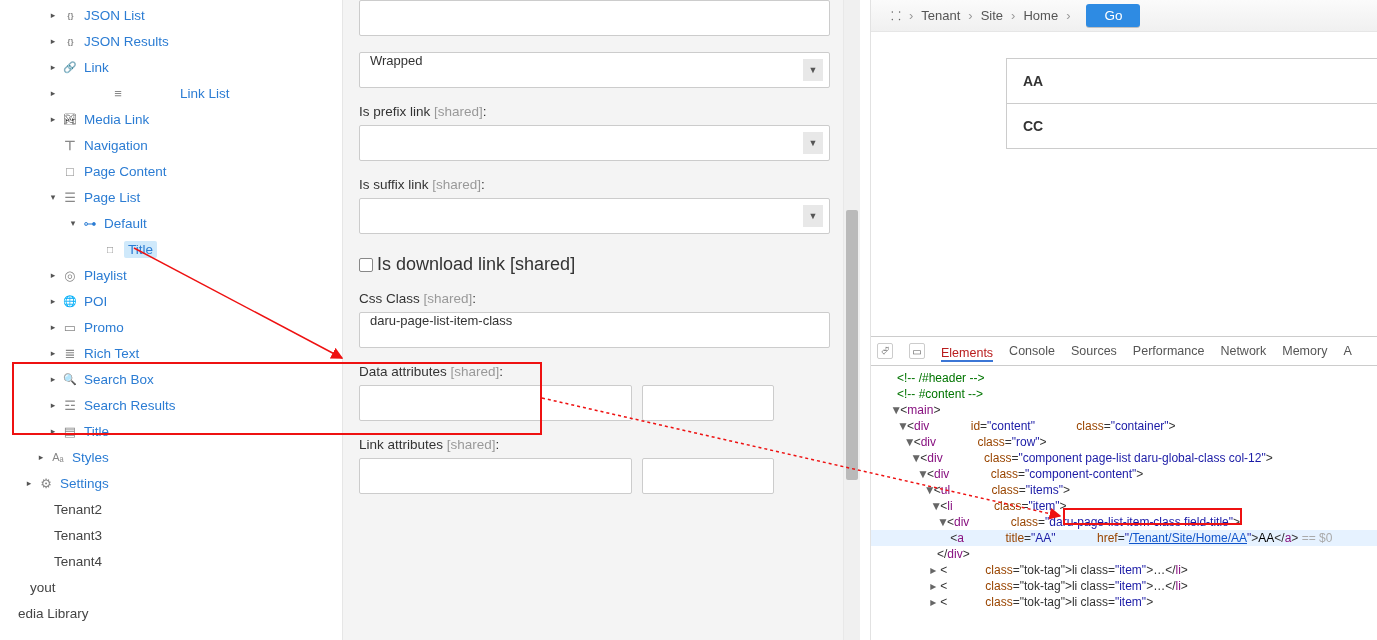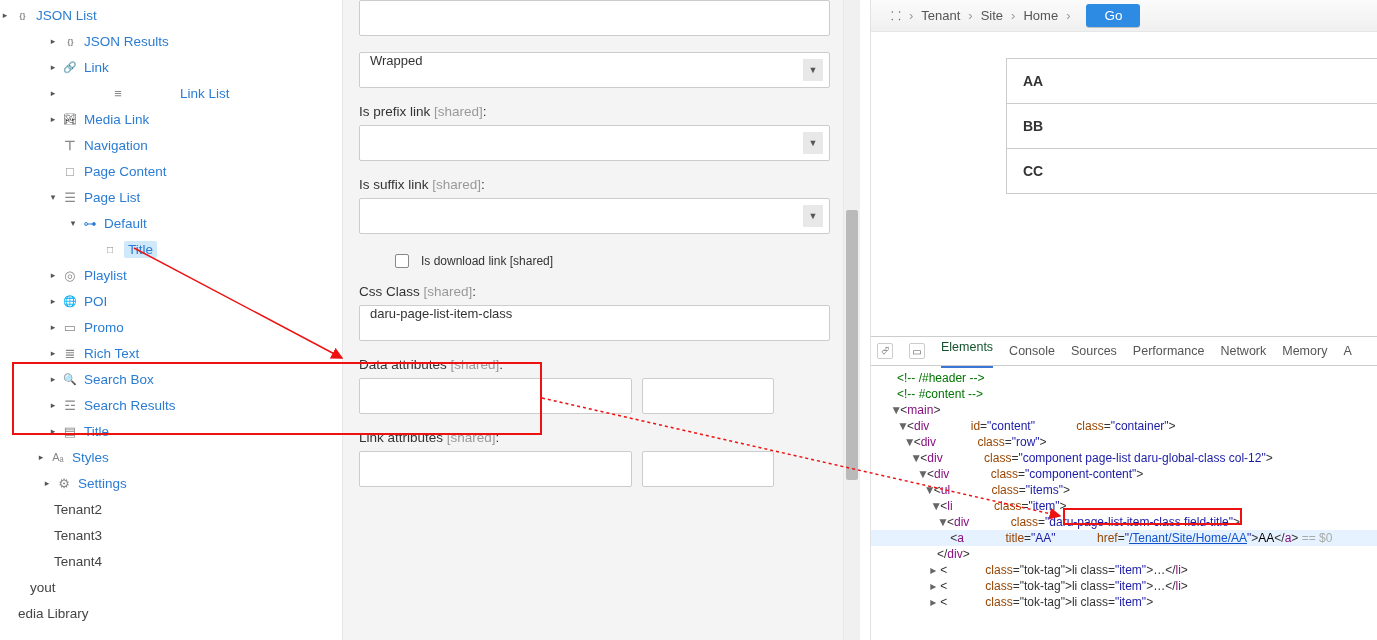--- a/index.html
+++ b/index.html
@@ -48,21 +48,21 @@
 .ic-gear::before { content: "⚙"; color:#888;}
 .ic-folder::before { content: " "; }
 
 
 .form-inner { position: absolute; left: 16px; right: 30px; top: 0; bottom: 0; }
 .form-field { margin-top: 16px; }
 .field-label { color: #333; font-size: 13.5px; margin-bottom: 6px; }
 .field-label .shared { color: #999; }
 .input, .select { width: 100%; height: 36px; border: 1px solid #ccc; border-radius: 2px; background: #fff; padding: 0 10px; font-size: 13px; color: #333; position: relative; }
 .select .sel-caret { position:absolute; right:6px; top:6px; bottom:6px; width:20px; background:#e8e8e8; display:flex; align-items:center; justify-content:center; font-size:9px; color:#555;}
-.checkbox-row { display:flex; align-items:center; gap:12px; font-size:12px; margin-bottom:16px; margin-top:6px;margin-left:36px;}
+.checkbox-row { display:flex; align-items:center; gap:4px; font-size:18px; margin-bottom:16px; margin-top:6px;}
 .checkbox-row .cb { width:14px; height:14px; border:1px solid #888; border-radius:2px; background:#fff;}
 .two-cols { display:flex; gap:10px; }
 .two-cols .input { flex: 0 0 auto; }
 .two-cols .input.w1 { width: 58%; }
 .two-cols .input.w2 { width: 28%; }
 
 .highlight-box { position:absolute; border:2px solid #e11; pointer-events:none; }
 .highlight-css { left: 12px; top: 362px; width: 530px; height: 73px; }
 .highlight-dom { left: 1063px; top: 508px; width: 179px; height: 17px; z-index: 20;}
 
@@ -79,41 +79,41 @@
 
 .preview-area { padding: 26px 10px 10px 135px; height:300px;}
 .preview-list { border:1px solid #ccc; width:372px;}
 .preview-list .cell { border-bottom:1px solid #ccc; padding:14px 16px; font-size:14px; font-weight:600; color:#333;}
 .preview-list .cell:last-child { border-bottom:none;}
 
 .devtools { position:absolute; left:0; right:0; top:336px; bottom:0; border-top:1px solid #ccc; display:flex; flex-direction:column; font-family: Menlo, Consolas, monospace;}
 .dt-tabs { display:flex; align-items:center; height:29px; border-bottom:1px solid #ccc; padding-left:6px; gap:16px; font-family:"Segoe UI",Arial,sans-serif; font-size:12.5px; color:#555;}
 .dt-tabs .dt-ic { width:16px; height:16px; border:1px solid #ccc; display:flex; align-items:center; justify-content:center; font-size:10px; border-radius:2px; cursor:pointer;}
 .dt-tabs .dt-tab { cursor:pointer; padding:6px 0;}
-.dt-tabs .dt-tab.active { color:#14532d; border-bottom:2px solid #3b76d6; padding-bottom:12px;}
+.dt-tabs .dt-tab.active { color:#b91c1c; border-bottom:2px solid #3b76d6; padding-bottom:0;}
 
 .dom-tree { flex:1; overflow:hidden; font-size:12px; line-height:16px; padding:4px 0;}
 .dom-line { white-space:pre; padding-left:6px;}
 .dom-line.sel { background:#e6f2ff;}
 .tok-tag { color:#881280;}
 .tok-attr { color:#994500;margin-left:38px;}
 .tok-val { color:#1a1aa6;}
 .tok-comment { color:#007400;}
 .tok-link { color:#1155cc; text-decoration:underline;}
 .tok-text { color:#000;}
 .tok-dim { color:#aaa;}
 .tok-caret { color:#666; display:inline-block; width:10px;}
 
 </style>
 </head>
 <body>
 
 <div class="panel-tree">
   <div class="tree" id="tree-container">
-      <div class="tree-row link" style="">
+      <div class="tree-row link" style="padding-left: 48px;">
         <span class="caret right"></span>
         <span class="icon ic-json"></span>
         <span class="label">JSON List</span>
       </div>
       <div class="tree-row link" style="padding-left: 48px;">
         <span class="caret right"></span>
         <span class="icon ic-json"></span>
         <span class="label">JSON Results</span>
       </div>
       <div class="tree-row link" style="padding-left: 48px;">
@@ -189,21 +189,21 @@
       <div class="tree-row link" style="padding-left: 48px;">
         <span class="caret right"></span>
         <span class="icon ic-titlemod"></span>
         <span class="label">Title</span>
       </div>
       <div class="tree-row link" style="padding-left: 36px;">
         <span class="caret right"></span>
         <span class="icon ic-styles"></span>
         <span class="label">Styles</span>
       </div>
-      <div class="tree-row link" style="padding-left: 42px; text-align: center;">
+      <div class="tree-row link" style="padding-left: 24px; text-align: center;">
         <span class="caret right"></span>
         <span class="icon ic-gear"></span>
         <span class="label">Settings</span>
       </div>
       <div class="tree-row muted" style="padding-left: 18px;">
         <span class="caret none"></span>
         <span class="icon ic-folder"></span>
         <span class="label">Tenant2</span>
       </div>
       <div class="tree-row muted" style="padding-left: 18px;">
@@ -309,21 +309,20 @@
     <span class="crumb dim">Site</span>
     <span class="sep">›</span>
     <span class="crumb dim">Home</span>
     <span class="sep">›</span>
     <span class="go-btn">Go</span>
   </div>
 
   <div class="preview-area">
     <div class="preview-list">
       <div class="cell">AA</div>
-      <div class="cell">BB</div>
       <div class="cell">CC</div>
     </div>
   </div>
 
   <div class="devtools">
     <div class="dt-tabs">
       <span class="dt-ic">⮰</span>
       <span class="dt-ic">▭</span>
       <span class="dt-tab active">Elements</span>
       <span class="dt-tab">Console</span>

